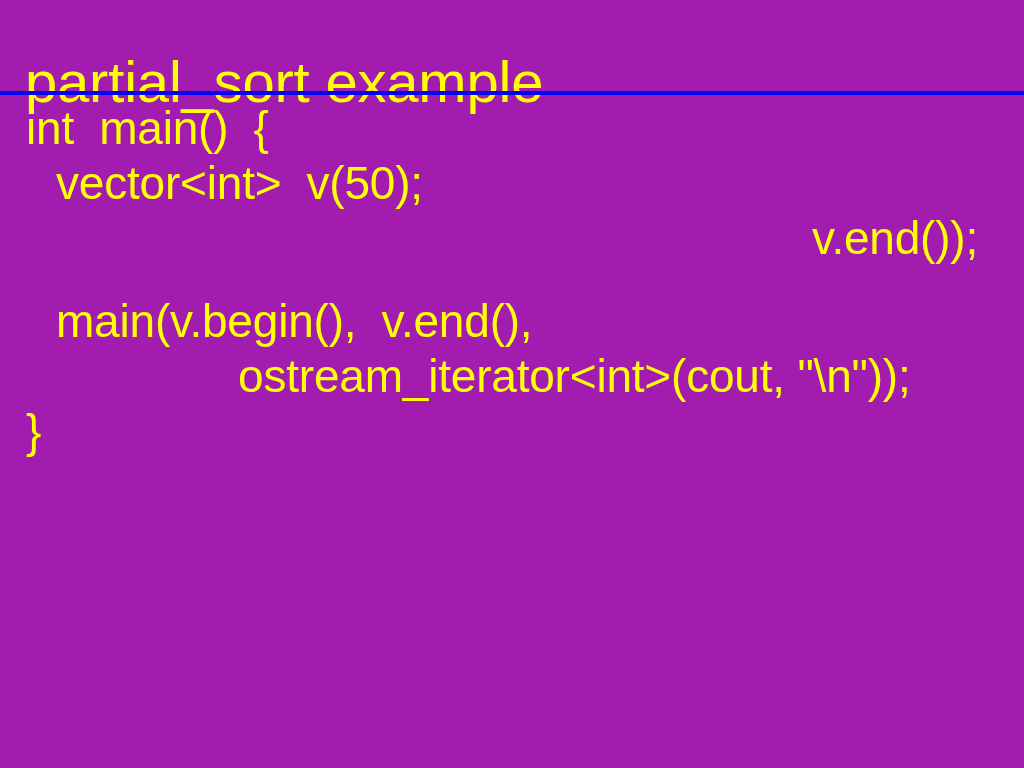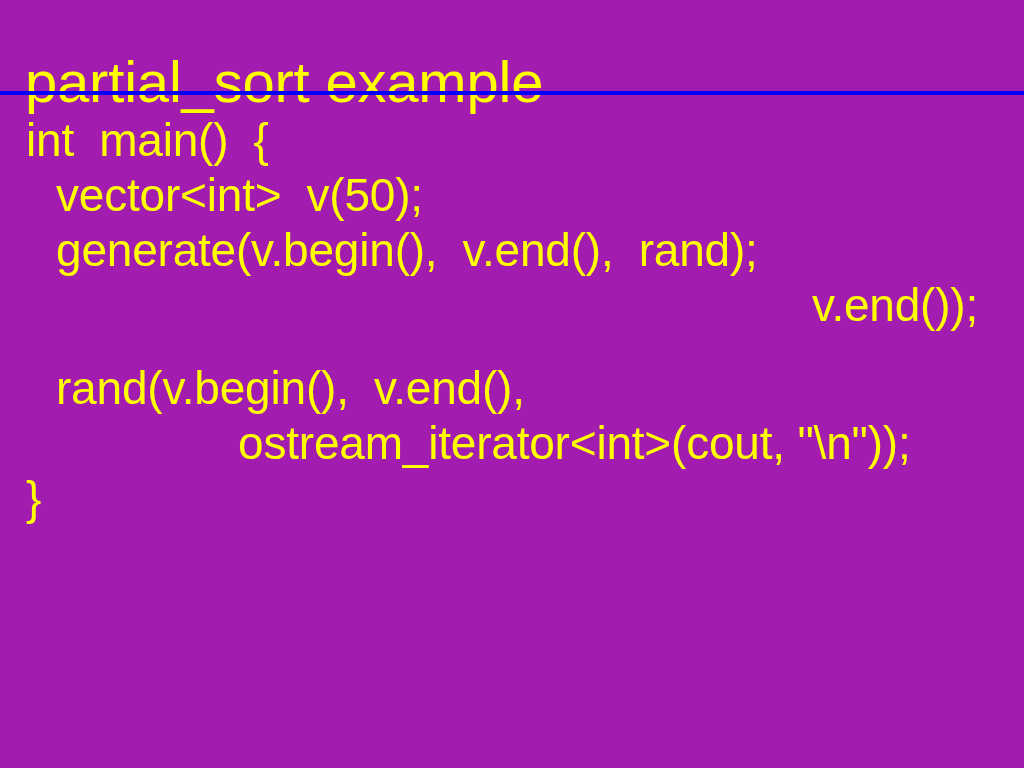--- a/index.html
+++ b/index.html
@@ -44,21 +44,20 @@
   #code-block {
     position: absolute;
     left: 0;
     top: 101px;
     width: 1024px;
     height: 470px;
     color: #ffff00;
     font-family: "Liberation Sans", sans-serif;
     font-size: 46px;
     line-height: 55px;
-    margin-top: 12px;
   }
   .code-line {
     position: relative;
     height: 55px;
     white-space: pre;
     color: #ffff00;
     font-size: 46px;
     line-height: 55px;
     letter-spacing: -0.2px;
   }
@@ -75,21 +74,20 @@
 
 <div id="slide">
 
   <h1 id="slide-title">partial_sort example</h1>
 
   <div id="title-rule"></div>
 
   <div id="code-block">
     <div class="code-line ind-0">int  main()  {</div>
     <div class="code-line ind-1">vector&lt;int&gt;  v(50);</div>
-    <div class="code-line ind-1">generate(v.begin(),  v.end(),  rand);</div>
     <div class="code-line ind-deep">v.end());</div>
     <div class="code-line blank"></div>
-    <div class="code-line ind-1">rand(v.begin(),  v.end(),</div>
+    <div class="code-line ind-1">main(v.begin(),  v.end(),</div>
     <div class="code-line ind-4">ostream_iterator&lt;int&gt;(cout, "\n"));</div>
     <div class="code-line ind-0">}</div>
   </div>
 
 </div>
 
 </body></html>

